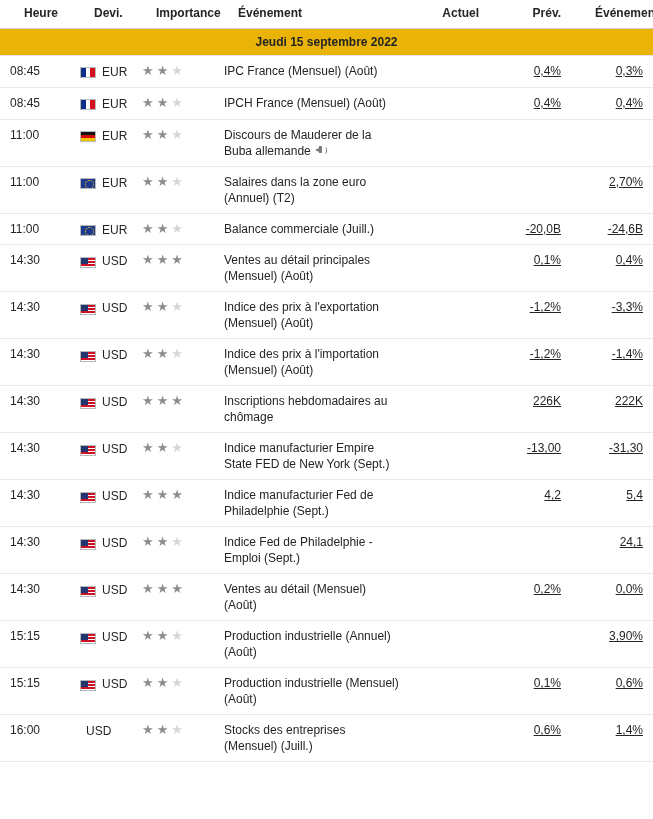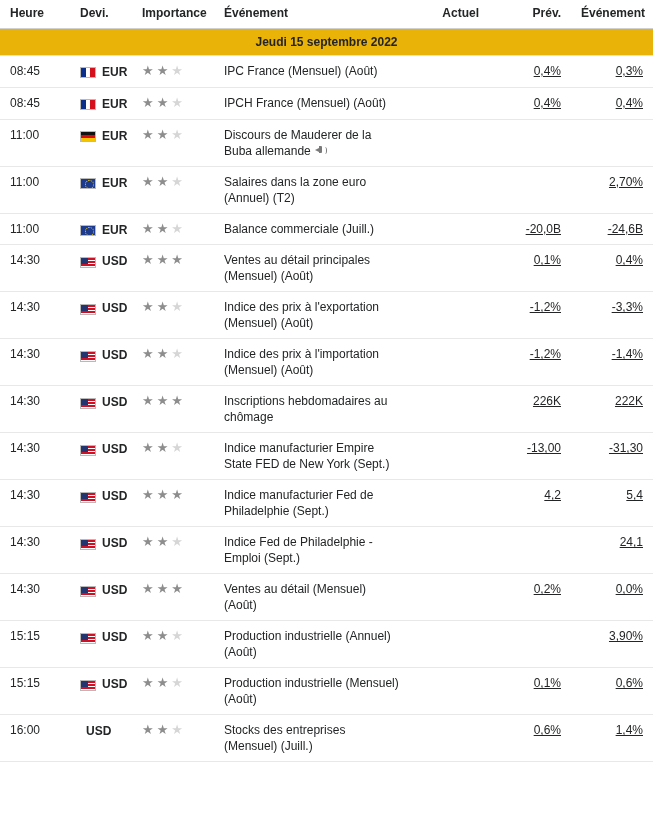--- a/index.html
+++ b/index.html
@@ -29,21 +29,21 @@
   table.cal col.c-evt  { width: 195px; }
   table.cal col.c-act  { width: 80px; }
   table.cal col.c-fcst { width: 82px; }
   table.cal col.c-prev { width: 82px; }
 
   thead th {
     font-weight: bold;
     font-size: 12px;
     color: #232526;
     text-align: left;
-    padding: 6px 10px 8px 10px;
+    padding: 6px 10px 8px 24px;
     border-bottom: 1px solid #d0d0d0;
     background: #ffffff;
     vertical-align: bottom;
     white-space: nowrap;
   }
   thead th.num { text-align: right; }
 
   tr.daterow td {
     background: #eab308;
     border-top: 1px solid #e2e2e2;
@@ -97,21 +97,21 @@
     background: repeating-linear-gradient(to bottom,
       #cf1126 0 1.6px, #ffffff 1.6px 3.2px);
   }
   .flag-us::before {
     content: "";
     position: absolute;
     left: 0; top: 0;
     width: 7px; height: 6px;
     background: #23356e;
   }
-  .curlabel { vertical-align: middle; color: #232526; font-weight: bold; }
+  .curlabel { vertical-align: middle; color: #232526; }
 
   .stars { white-space: nowrap; letter-spacing: 3px; font-size: 13px; line-height: 16px; }
   .star-on  { color: #8d8d8d; }
   .star-off { color: #d6d6d6; }
 
   .speaker {
     display: inline-block;
     width: 13px; height: 11px;
     margin-left: 4px;
     vertical-align: -1px;

